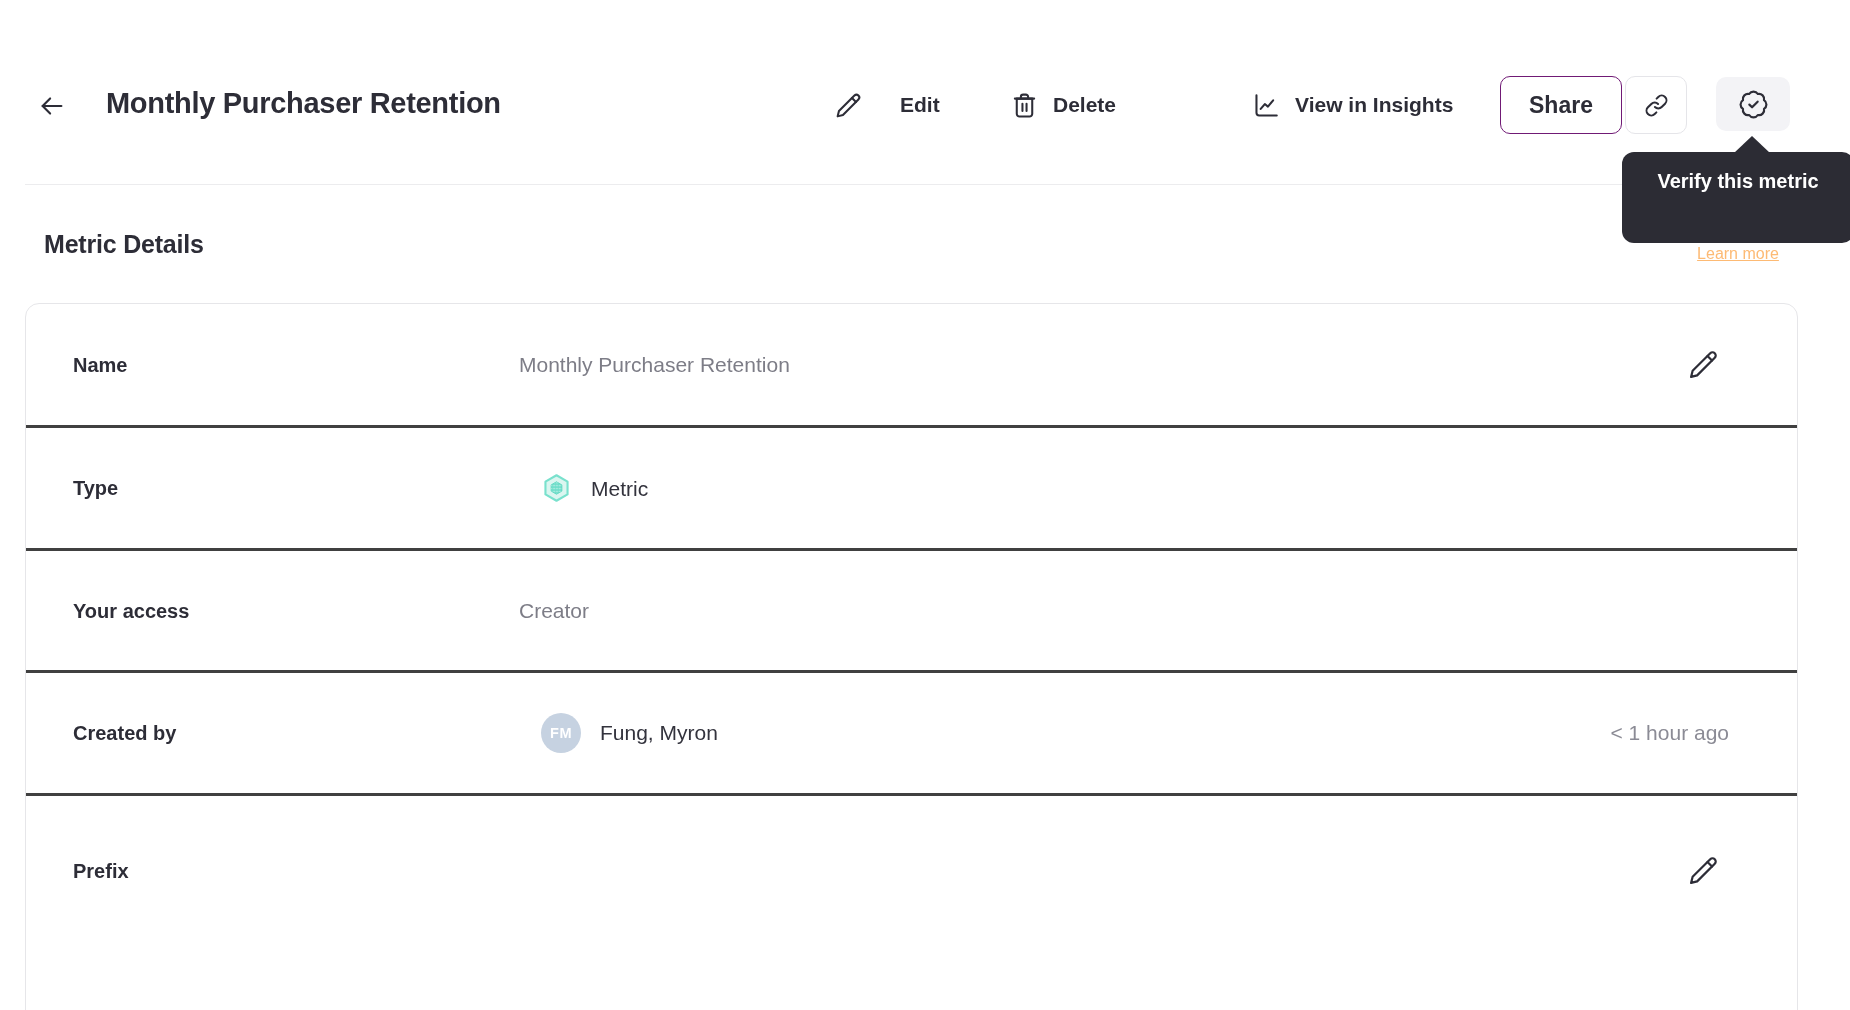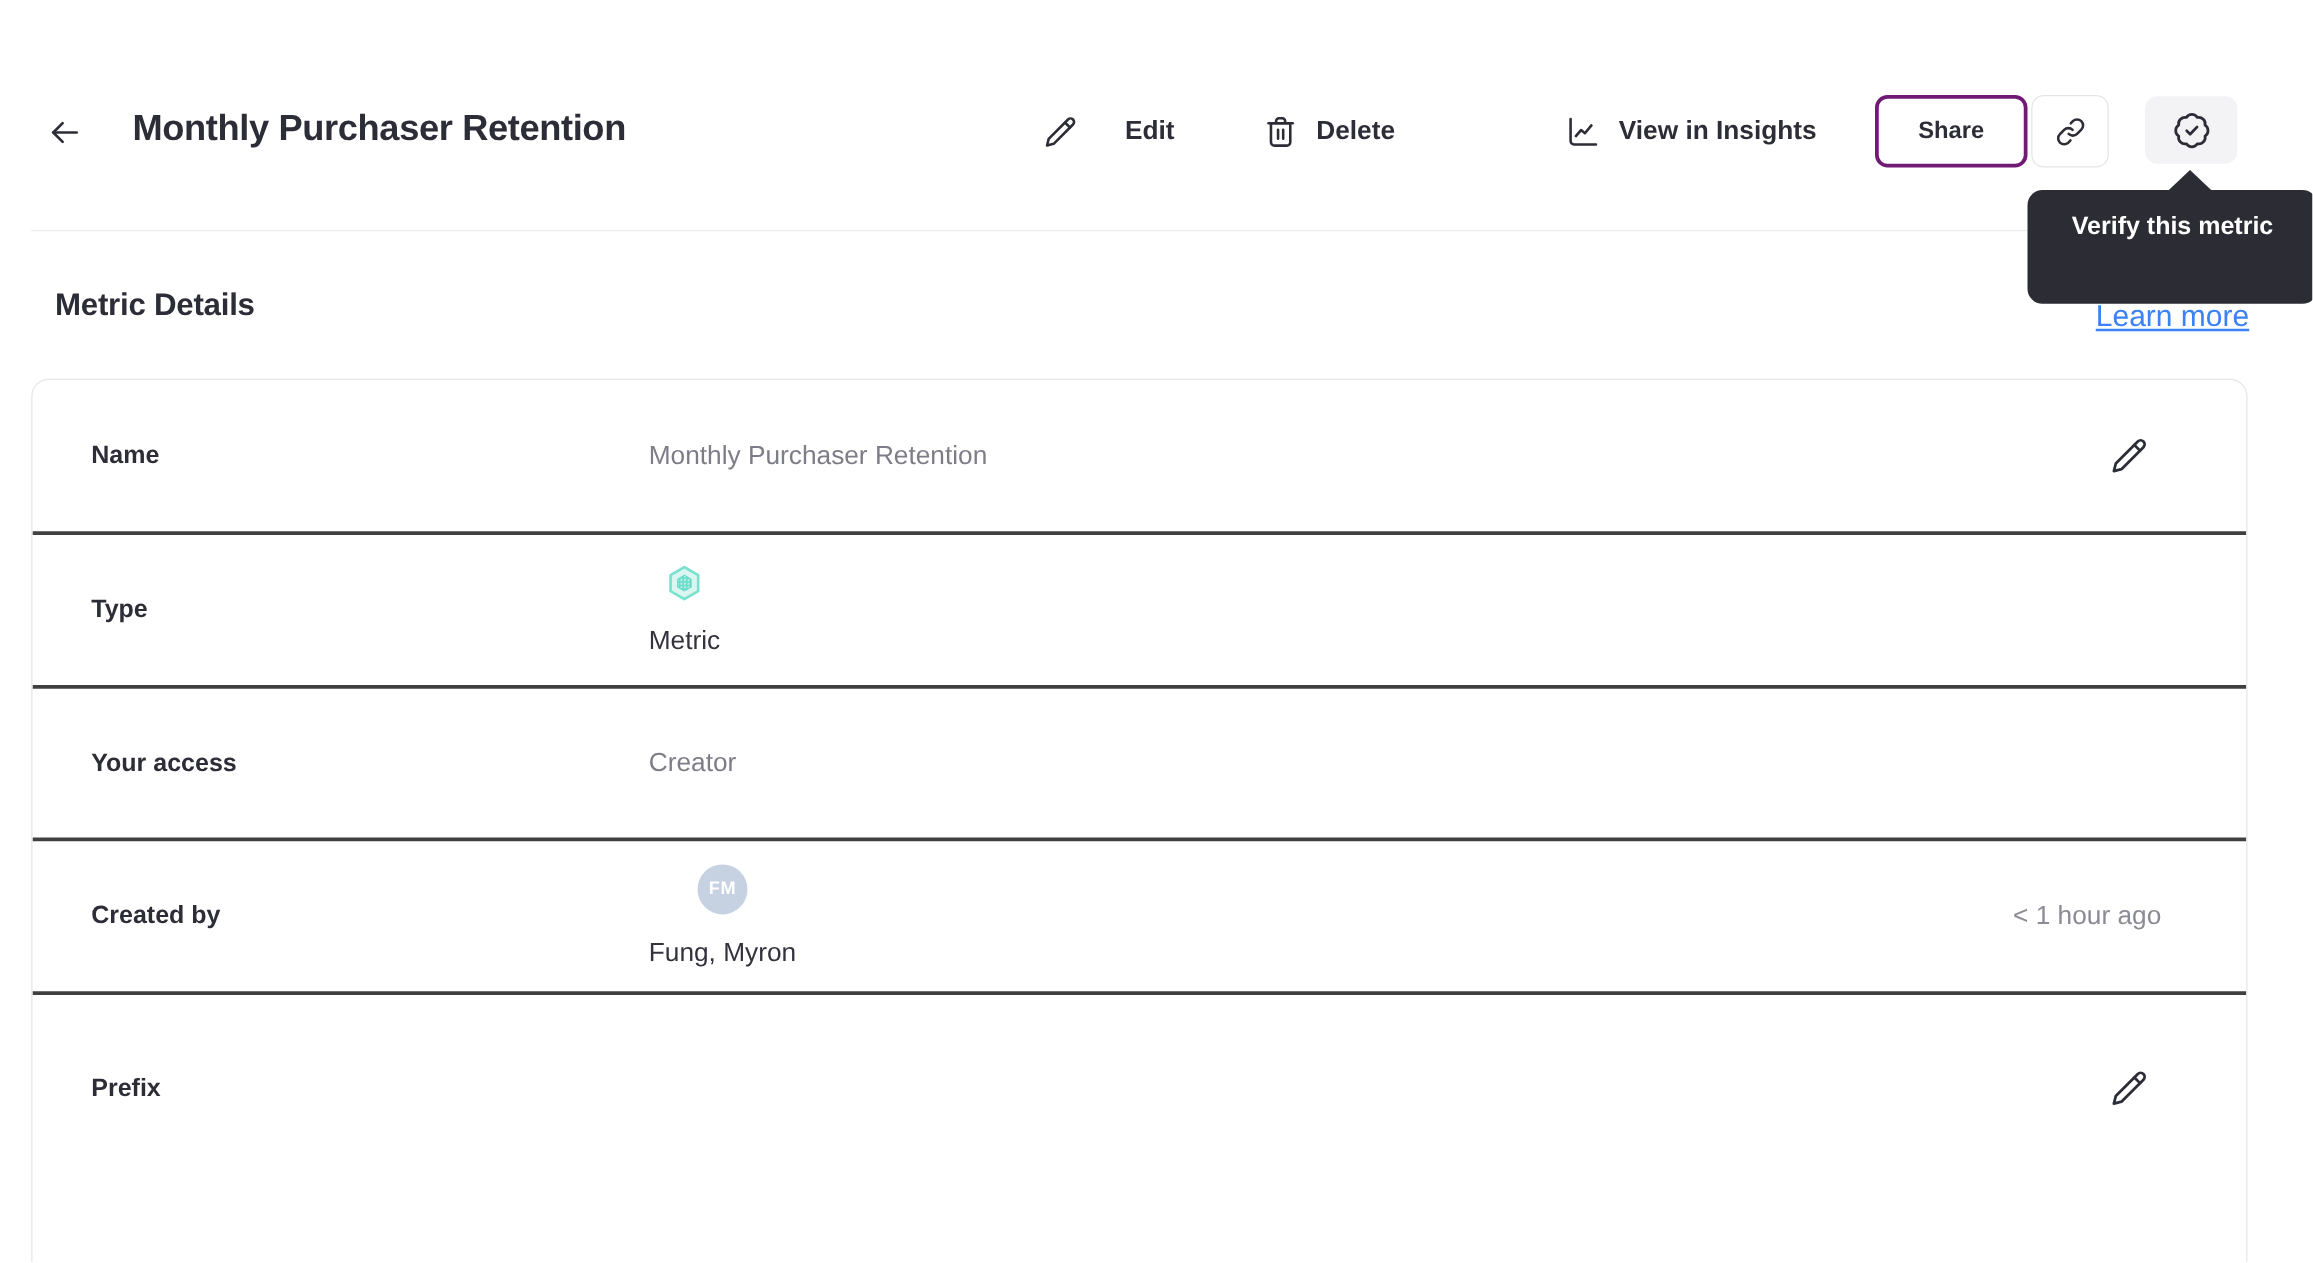--- a/index.html
+++ b/index.html
@@ -13,51 +13,51 @@
   .back-btn svg { width:30px; height:30px; }
   .page-title { position:absolute; left:106px; top:87px; font-size:29px; font-weight:700; letter-spacing:-0.3px; color:#2d2d37; white-space:nowrap; }
 
   .hdr-action { position:absolute; top:88px; height:34px; display:flex; align-items:center; gap:14px; background:transparent; border:none; cursor:pointer; color:#2d2d37; font-family:inherit; }
   .hdr-action svg { width:29px; height:29px; flex:0 0 auto; }
   .hdr-action .lbl { font-size:21px; font-weight:600; color:#2d2d37; white-space:nowrap; }
   .act-edit { left:834px;gap:37px; }
   .act-delete { left:1010px; }
   .act-insights { left:1252px; }
 
-  .share-btn { position:absolute; left:1500px; top:76px; width:122px; height:58px; background:#fff; border:3px solid #701a75; border-radius:10px; font-family:inherit; font-size:19px; font-weight:600; color:#2d2d37; cursor:pointer; }
+  .share-btn { position:absolute; left:1500px; top:76px; width:122px; height:58px; background:#fff; border:1px solid #701a75; border-radius:10px; font-family:inherit; font-size:23px; font-weight:600; color:#2d2d37; cursor:pointer; }
   .link-btn { position:absolute; left:1625px; top:76px; width:62px; height:58px; background:#fff; border:1px solid #e5e5e9; border-radius:10px; cursor:pointer; color:#2d2d37; display:flex; align-items:center; justify-content:center; }
   .link-btn svg { width:27px; height:27px; }
   .verify-btn { position:absolute; left:1716px; top:77px; width:74px; height:54px; background:#f3f3f6; border:none; border-radius:10px; cursor:pointer; color:#2d2d37; display:flex; align-items:center; justify-content:center; }
   .verify-btn svg { width:31px; height:31px; }
 
   .header-divider { position:absolute; left:25px; top:184px; width:1825px; height:1px; background:#ececee; }
 
   
   .tooltip { position:absolute; left:1622px; top:152px; width:232px; height:91px; background:#2c2c34; border-radius:12px; z-index:5; display:flex; flex-direction:column; align-items:center; justify-content:center; gap:1px; }
   .tooltip-arrow { position:absolute; top:-16px; left:112px; width:0; height:0; border-left:18px solid transparent; border-right:18px solid transparent; border-bottom:17px solid #2c2c34; }
   .tooltip-title { color:#ffffff; font-size:20px; font-weight:600; line-height:29px; white-space:nowrap;margin-top:40px; }
-  .tooltip-link { color:#3b82f6; font-size:24px; font-weight:500; line-height:29px; text-decoration:underline; cursor:pointer; white-space:nowrap;margin-top:42px; }
+  .tooltip-link { color:#fdba74; font-size:16px; font-weight:500; line-height:29px; text-decoration:underline; cursor:pointer; white-space:nowrap;margin-top:42px; }
 
   
   .section-title { position:absolute; left:44px; top:230px; font-size:25px; font-weight:700; letter-spacing:-0.2px; color:#2d2d37; }
 
   
   .card { position:absolute; left:25px; top:303px; width:1773px; height:760px; background:#fff; border:1px solid #e6e6e9; border-radius:14px; overflow:hidden; }
   .row { position:relative; border-bottom:3px solid #404040; }
   .row:last-child { border-bottom:none; }
   .row-name { height:124px; }
   .row-type { height:123px; }
   .row-desc { height:117px; }
   .row-access { height:122px; }
   .row-created { height:123px; }
   .row-prefix { height:149px; }
   .row-label { position:absolute; left:47px; top:50%; transform:translateY(-50%); font-size:20px; font-weight:600; color:#2d2d37; white-space:nowrap; }
   .row-value { position:absolute; left:493px; top:50%; transform:translateY(-50%); font-size:21px; font-weight:400; color:#7d7d87; white-space:nowrap; }
   .row-value.dark { color:#33333d; }
-  .value-with-icon { position:absolute; left:493px; top:50%; transform:translateY(-50%); display:flex; align-items:center; gap:19px;flex-direction:column; }
+  .value-with-icon { position:absolute; left:515px; top:50%; transform:translateY(-50%); display:flex; align-items:center; gap:19px; }
   .value-with-icon .row-value, .value-with-icon .row-value.dark { position:static; transform:none; }
   .hex-icon { width:31px; height:31px; flex:0 0 auto; }
   .avatar { width:40px; height:40px; border-radius:50%; background:#c6d2e1; color:#ffffff; font-size:14.5px; font-weight:600; letter-spacing:0.5px; display:flex; align-items:center; justify-content:center; flex:0 0 auto; }
   .row-edit-btn { position:absolute; right:74px; top:50%; transform:translateY(-50%); width:40px; height:40px; border:none; background:transparent; cursor:pointer; color:#2d2d37; display:flex; align-items:center; justify-content:center; }
   .row-edit-btn svg { width:33px; height:33px; }
   .row-meta { position:absolute; right:68px; top:50%; transform:translateY(-50%); font-size:21px; color:#8b8b95; white-space:nowrap; }
 </style>
 </head>
 <body>
 

